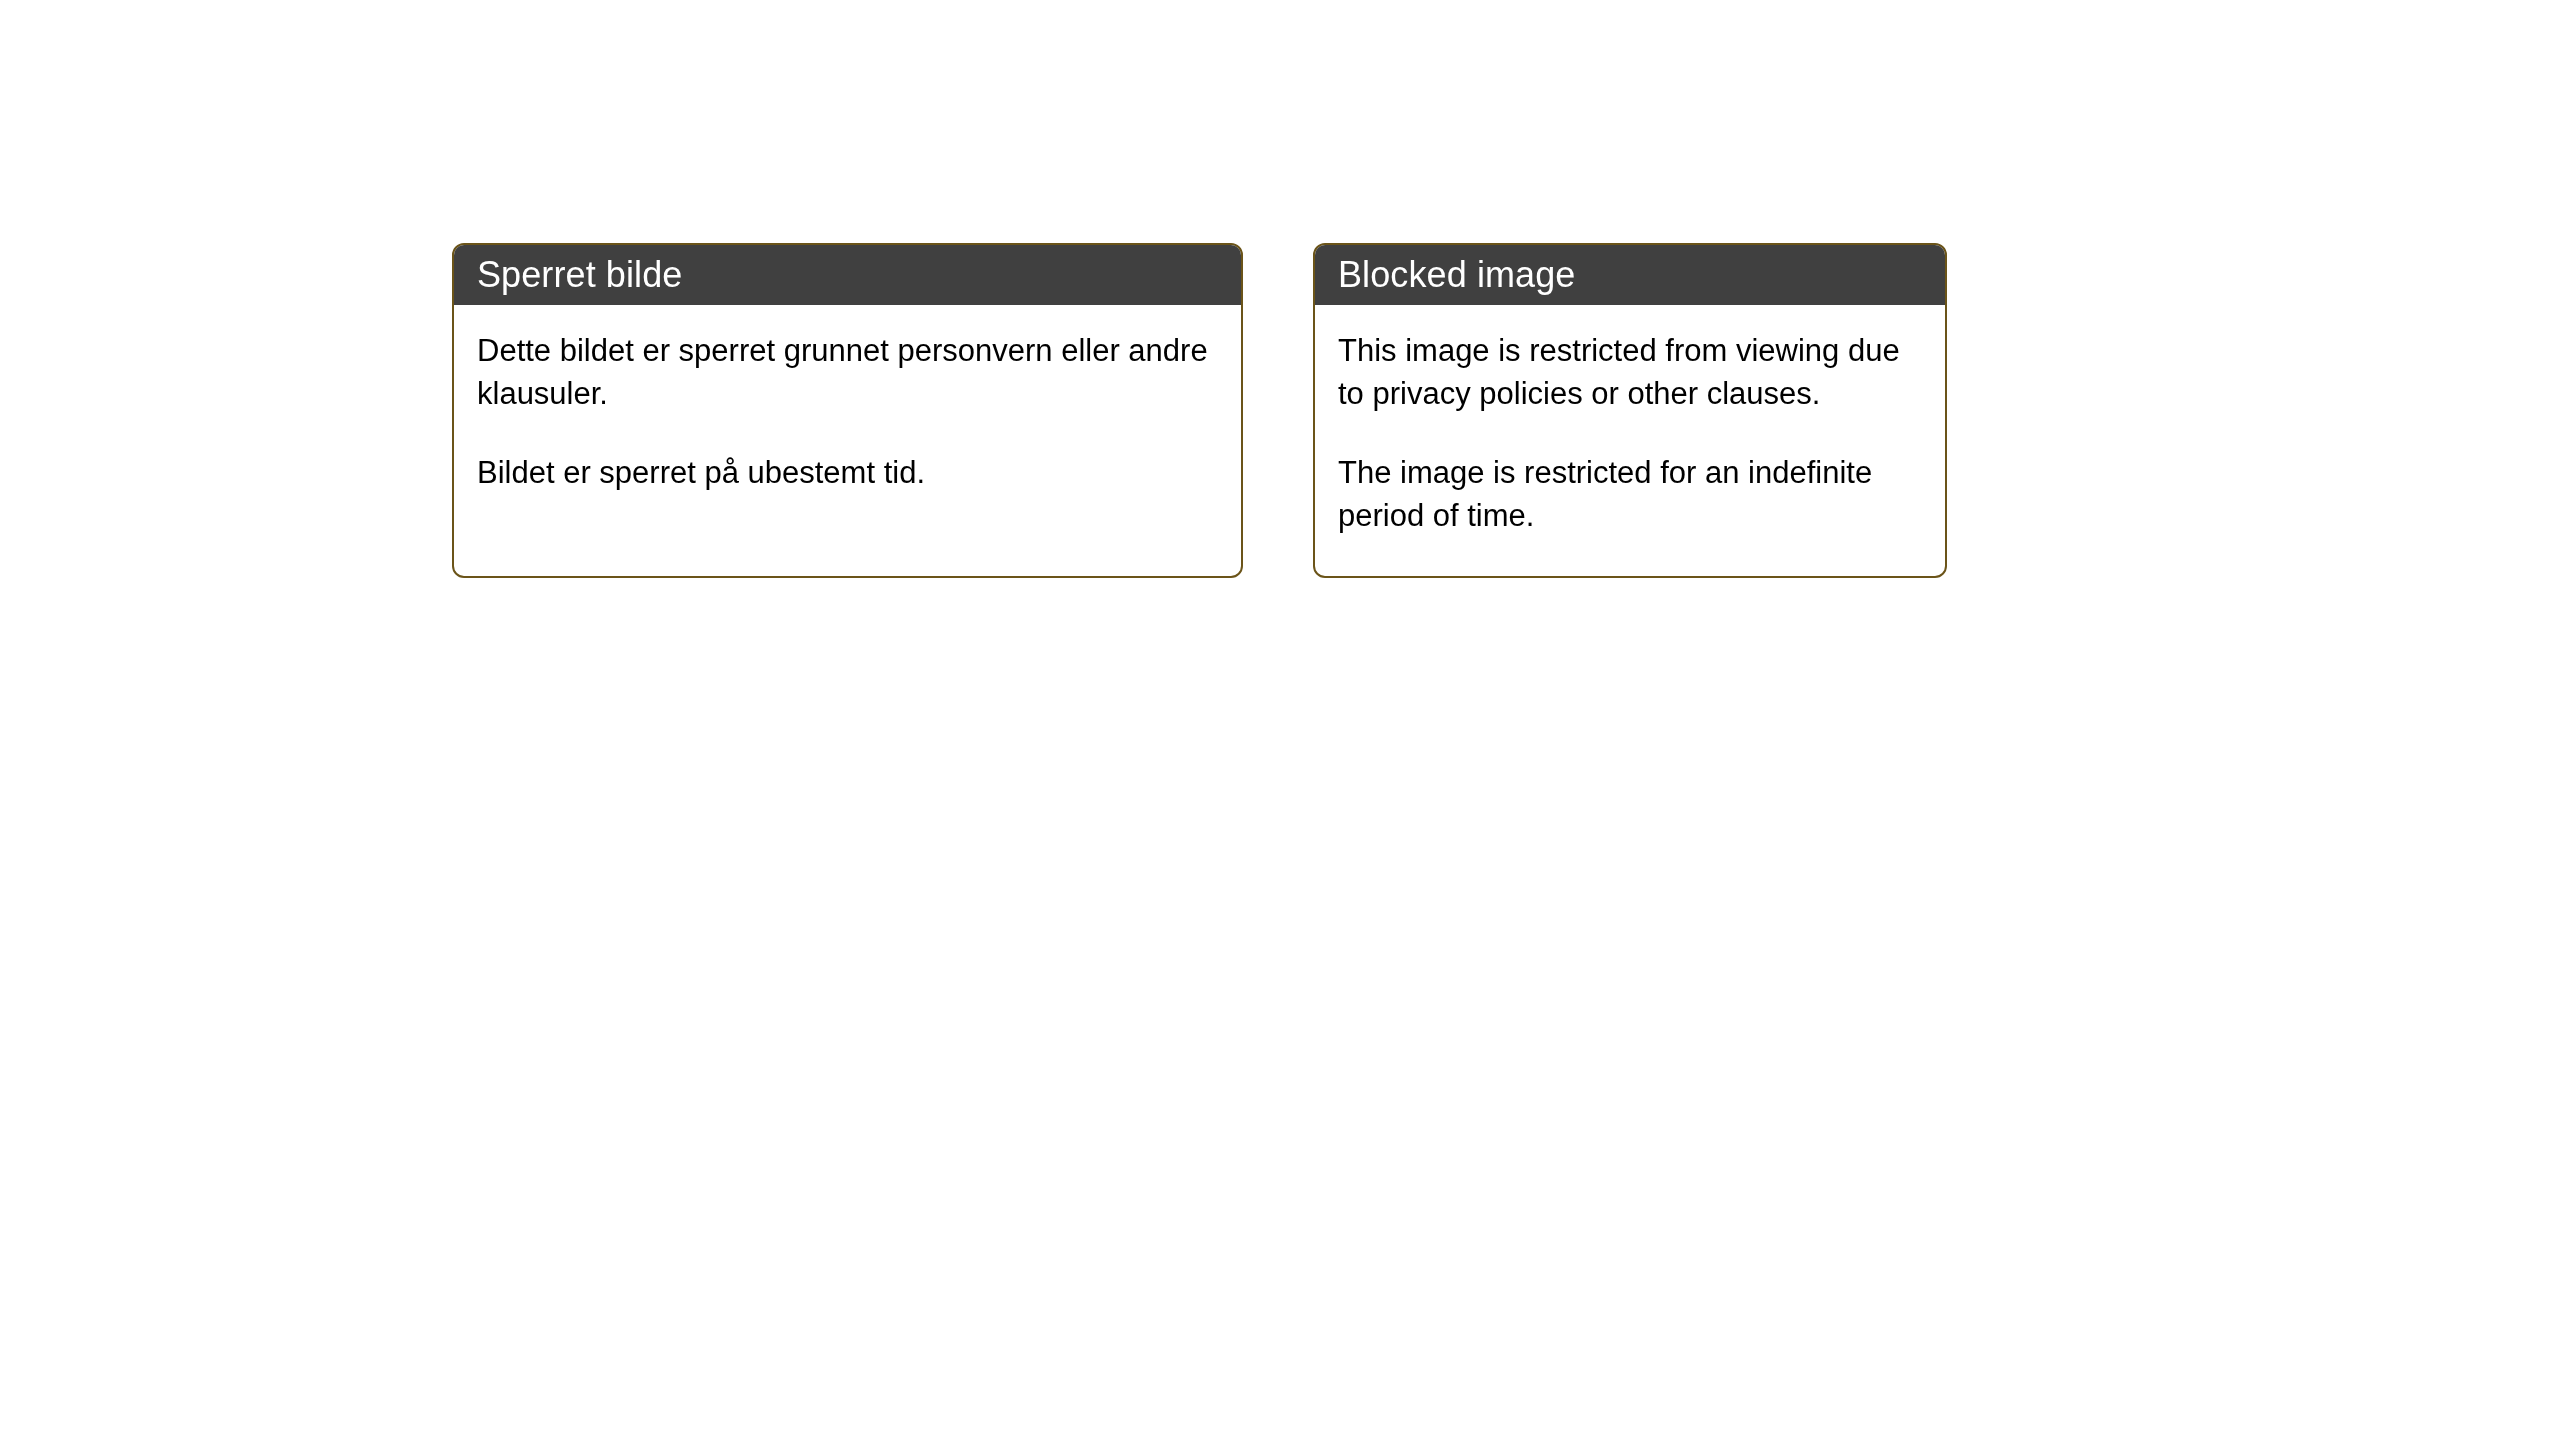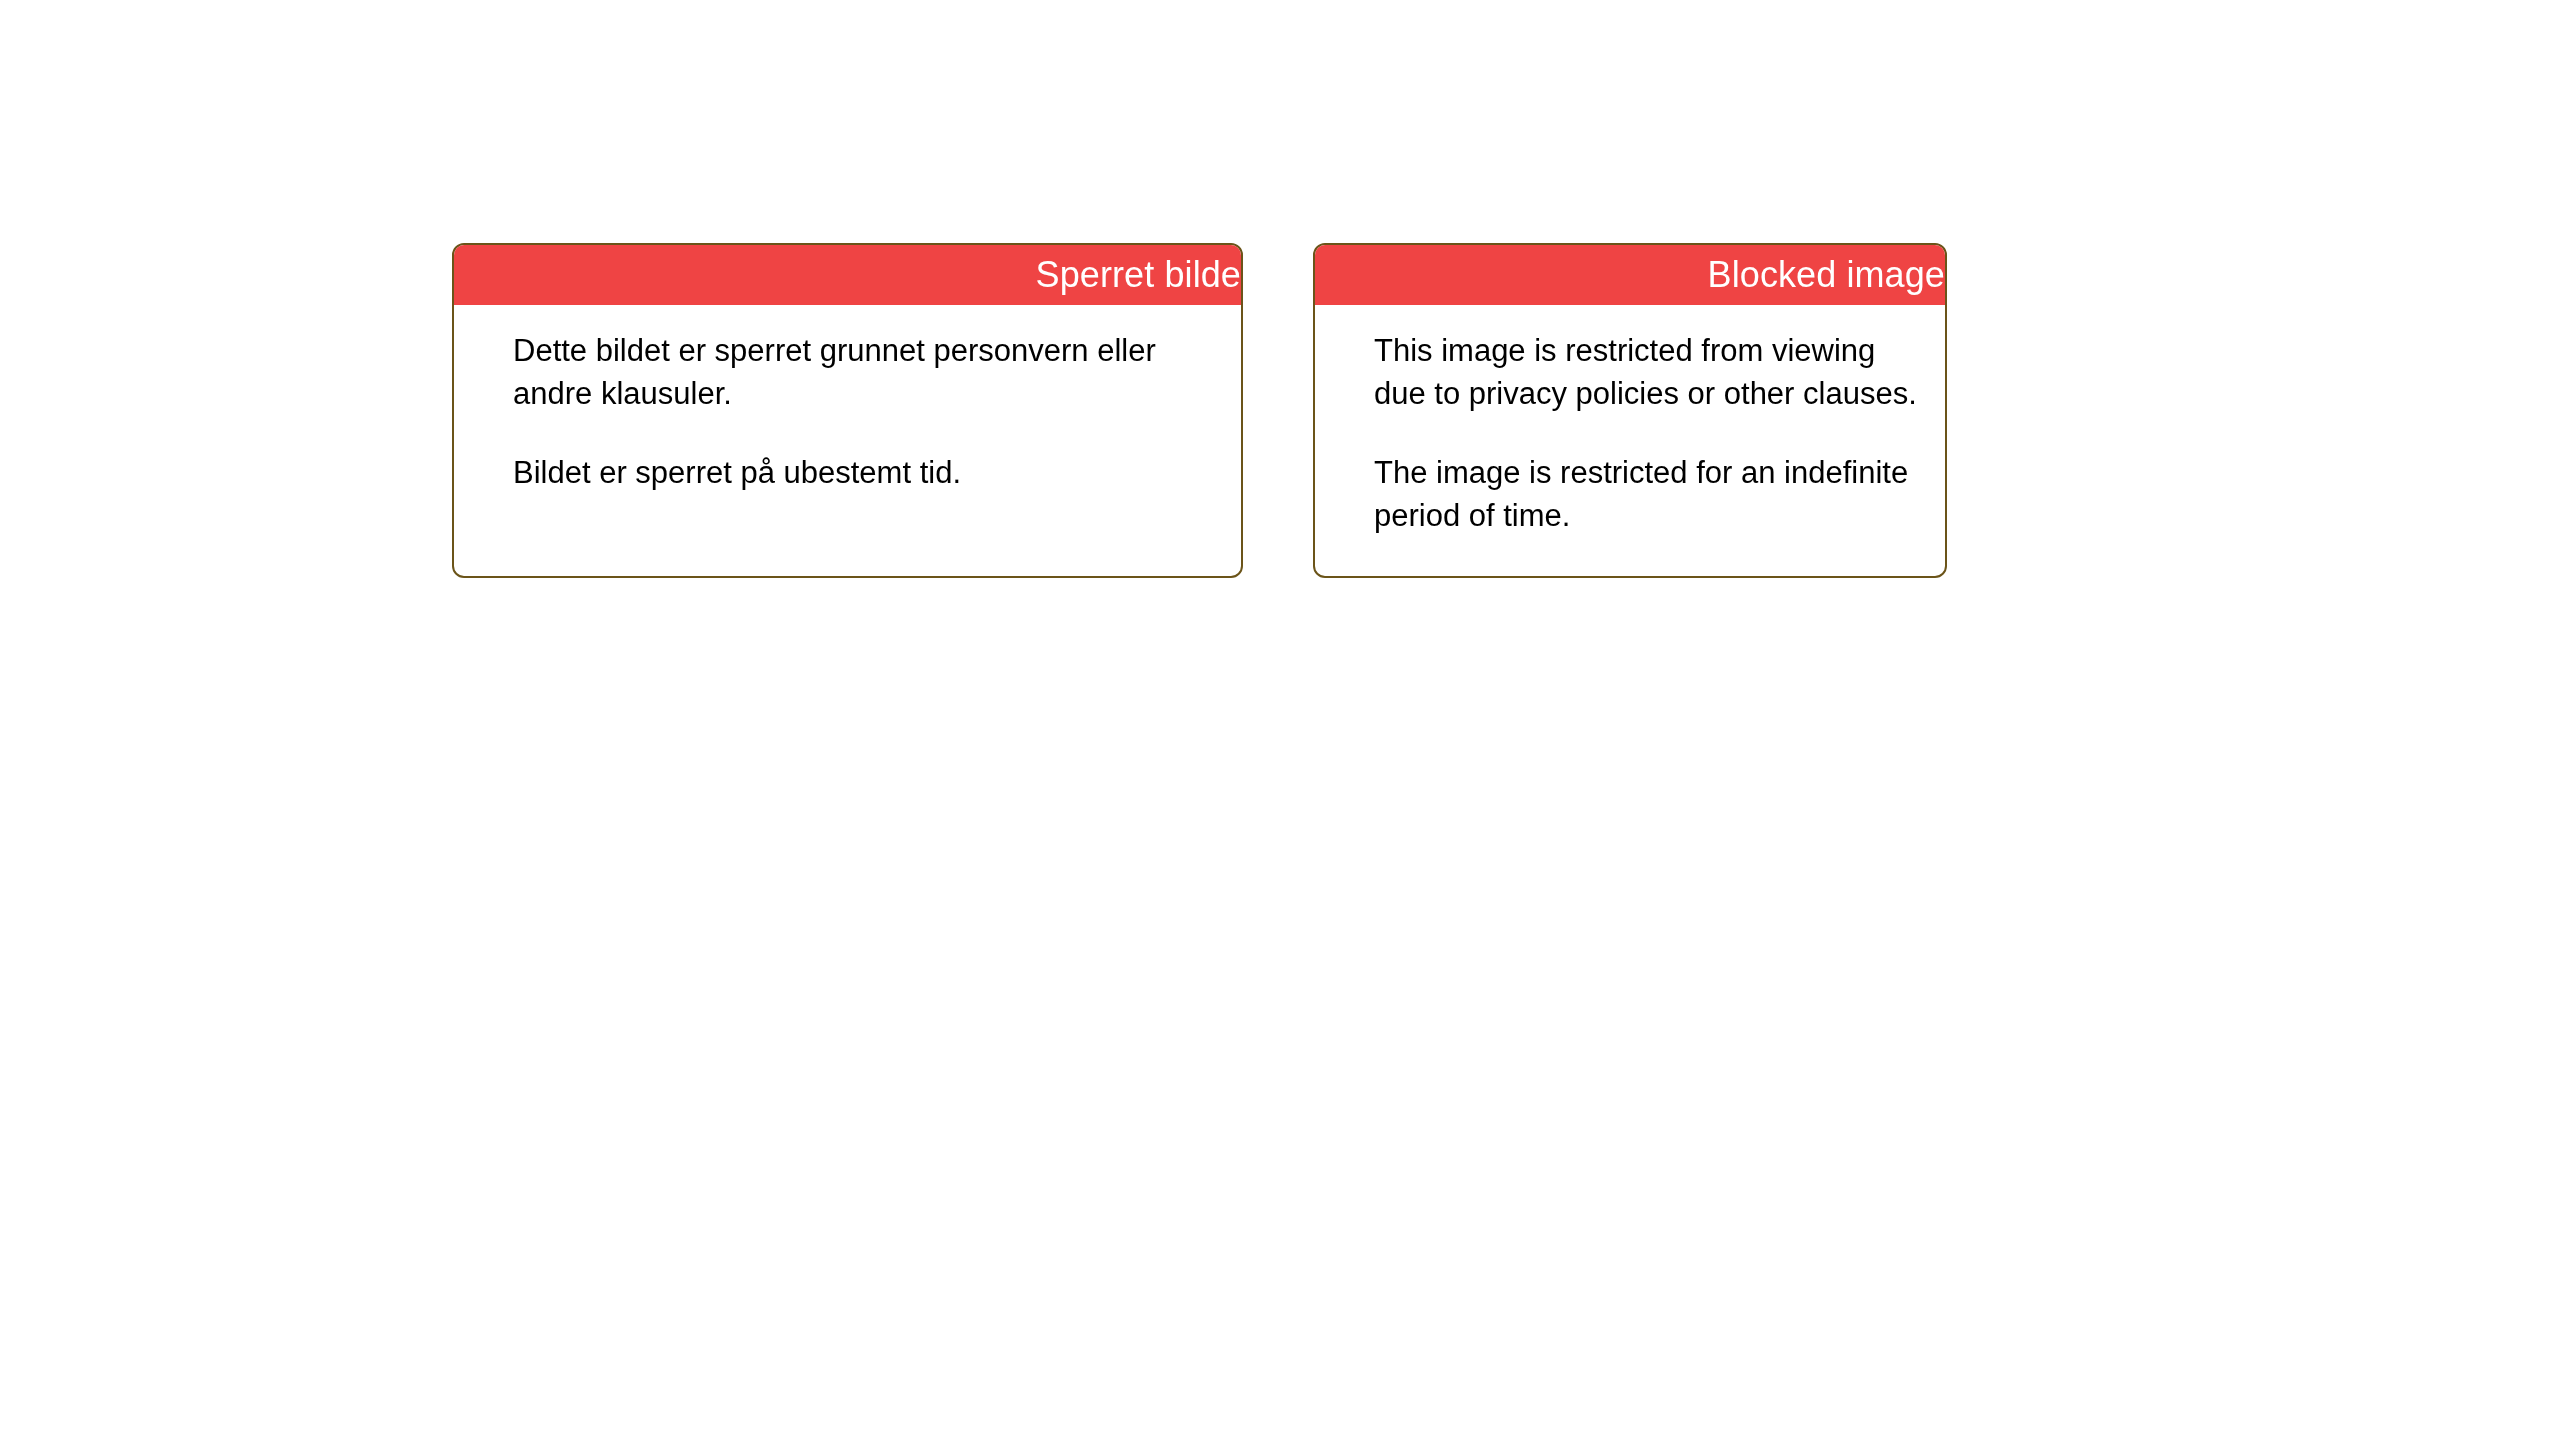--- a/index.html
+++ b/index.html
@@ -39,44 +39,42 @@
   }
 
   .notice-card.card-no {
     width: 791px;
   }
   .notice-card.card-en {
     width: 634px;
   }
 
   .notice-header {
-    background: #ef4444;
+    background: #404040;
     height: 60px;
     flex: 0 0 60px;
     display: flex;
     align-items: center;
     padding: 0 0 0 23px;
     box-sizing: border-box;
-    justify-content: flex-end;
   }
 
   .notice-title {
     color: #ffffff;
     font-size: 36px;
     font-weight: 400;
     line-height: 1;
     letter-spacing: 0.1px;
     white-space: nowrap;
   }
 
   .notice-body {
     flex: 1 1 auto;
     padding: 24px 20px 0 23px;
     box-sizing: border-box;
-    margin-left: 36px;
   }
 
   .notice-paragraph {
     color: #000000;
     font-size: 31px;
     font-weight: 400;
     line-height: 43px;
     margin: 0;
     white-space: pre-line;
   }

